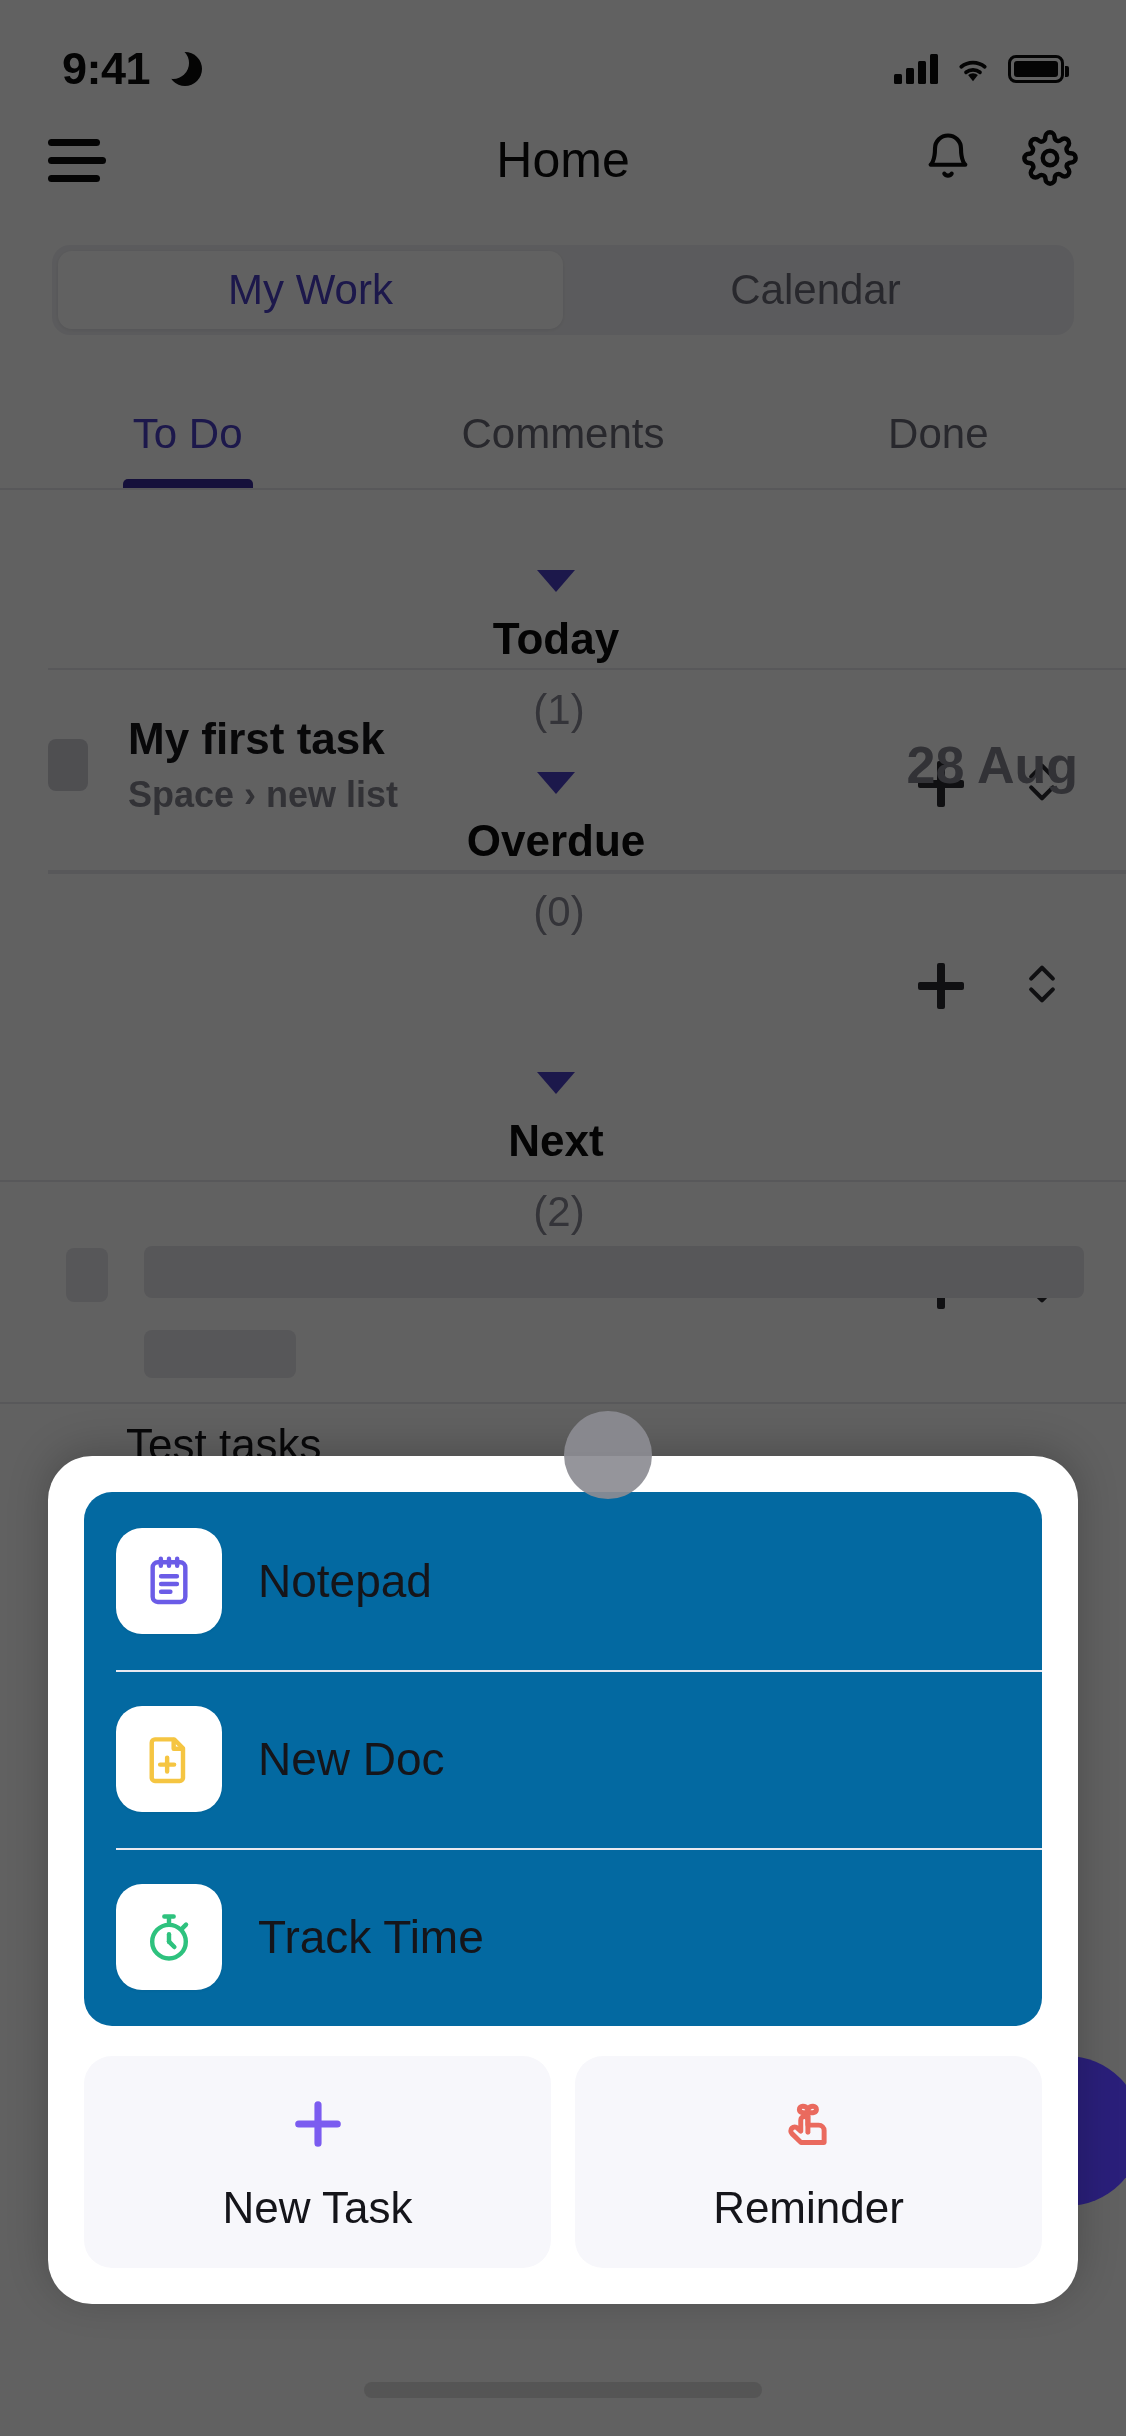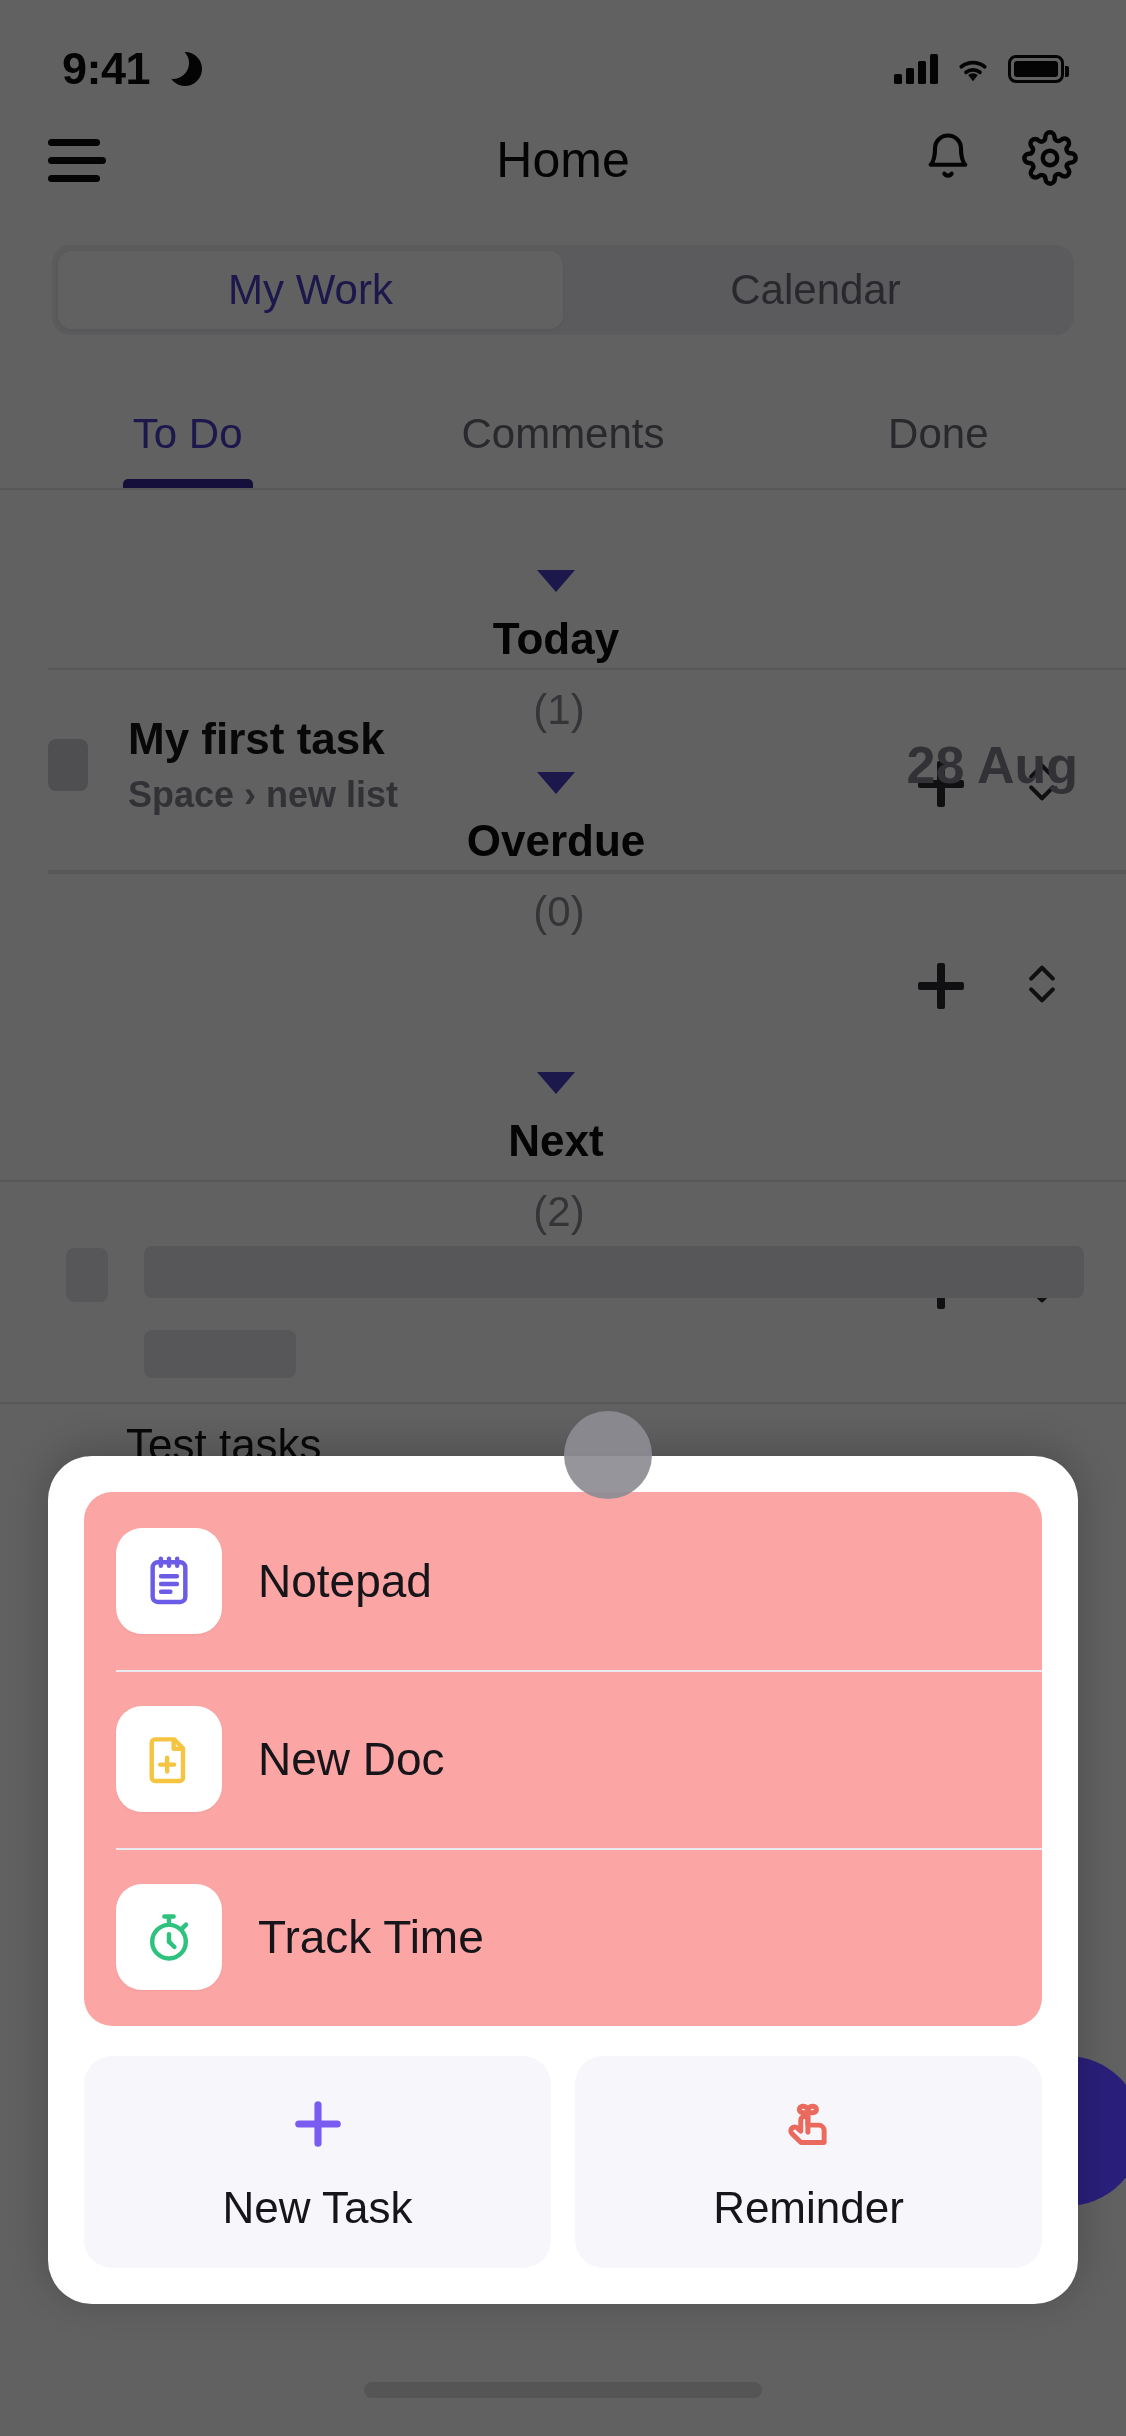--- a/index.html
+++ b/index.html
@@ -161,21 +161,21 @@
   }
 
   
   .sheet {
     position:absolute; left:48px; right:48px; bottom:132px;
     background:#ffffff; border-radius:44px;
     z-index:70; padding:36px;
     box-shadow:0 -6px 40px rgba(0,0,0,0.22);
   }
   .sheet-list {
-    background:#fca5a5; border-radius:28px; overflow:hidden;
+    background:#0369a1; border-radius:28px; overflow:hidden;
   }
   .sheet-item {
     display:flex; align-items:center; height:178px; padding:0 32px;
     position:relative;
   }
   .sheet-item + .sheet-item:before {
     content:""; position:absolute; left:32px; right:0; top:0;
     height:2px; background:#e9e9f0;
   }
   .tile {

